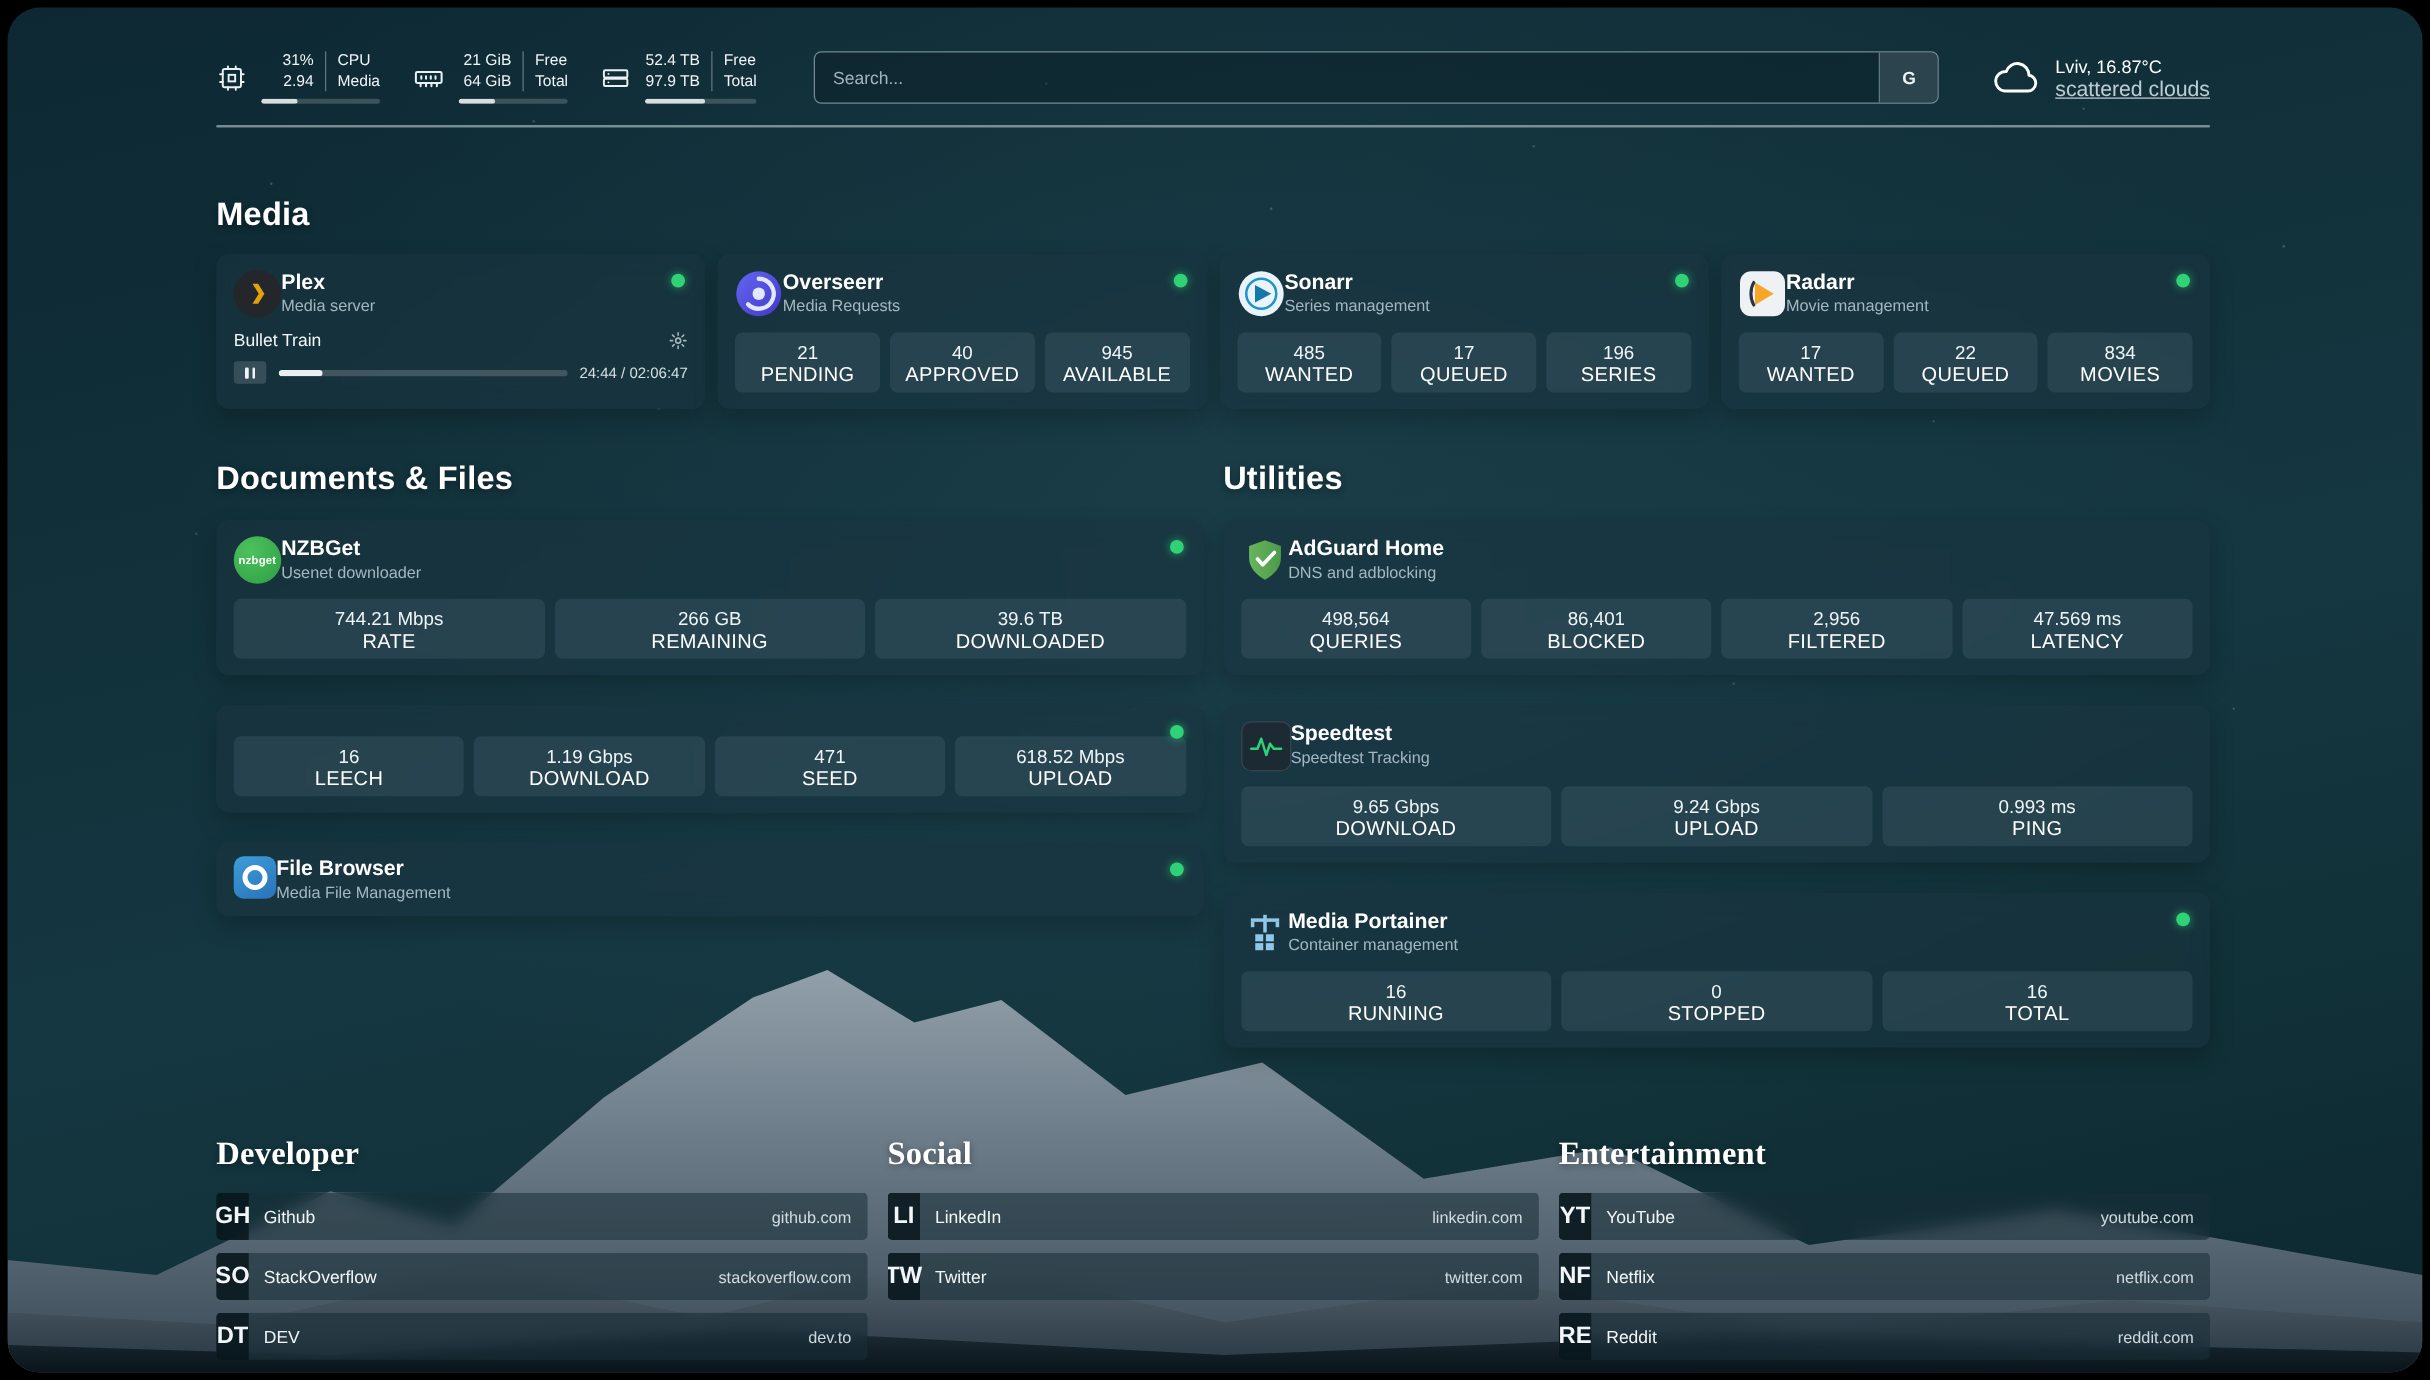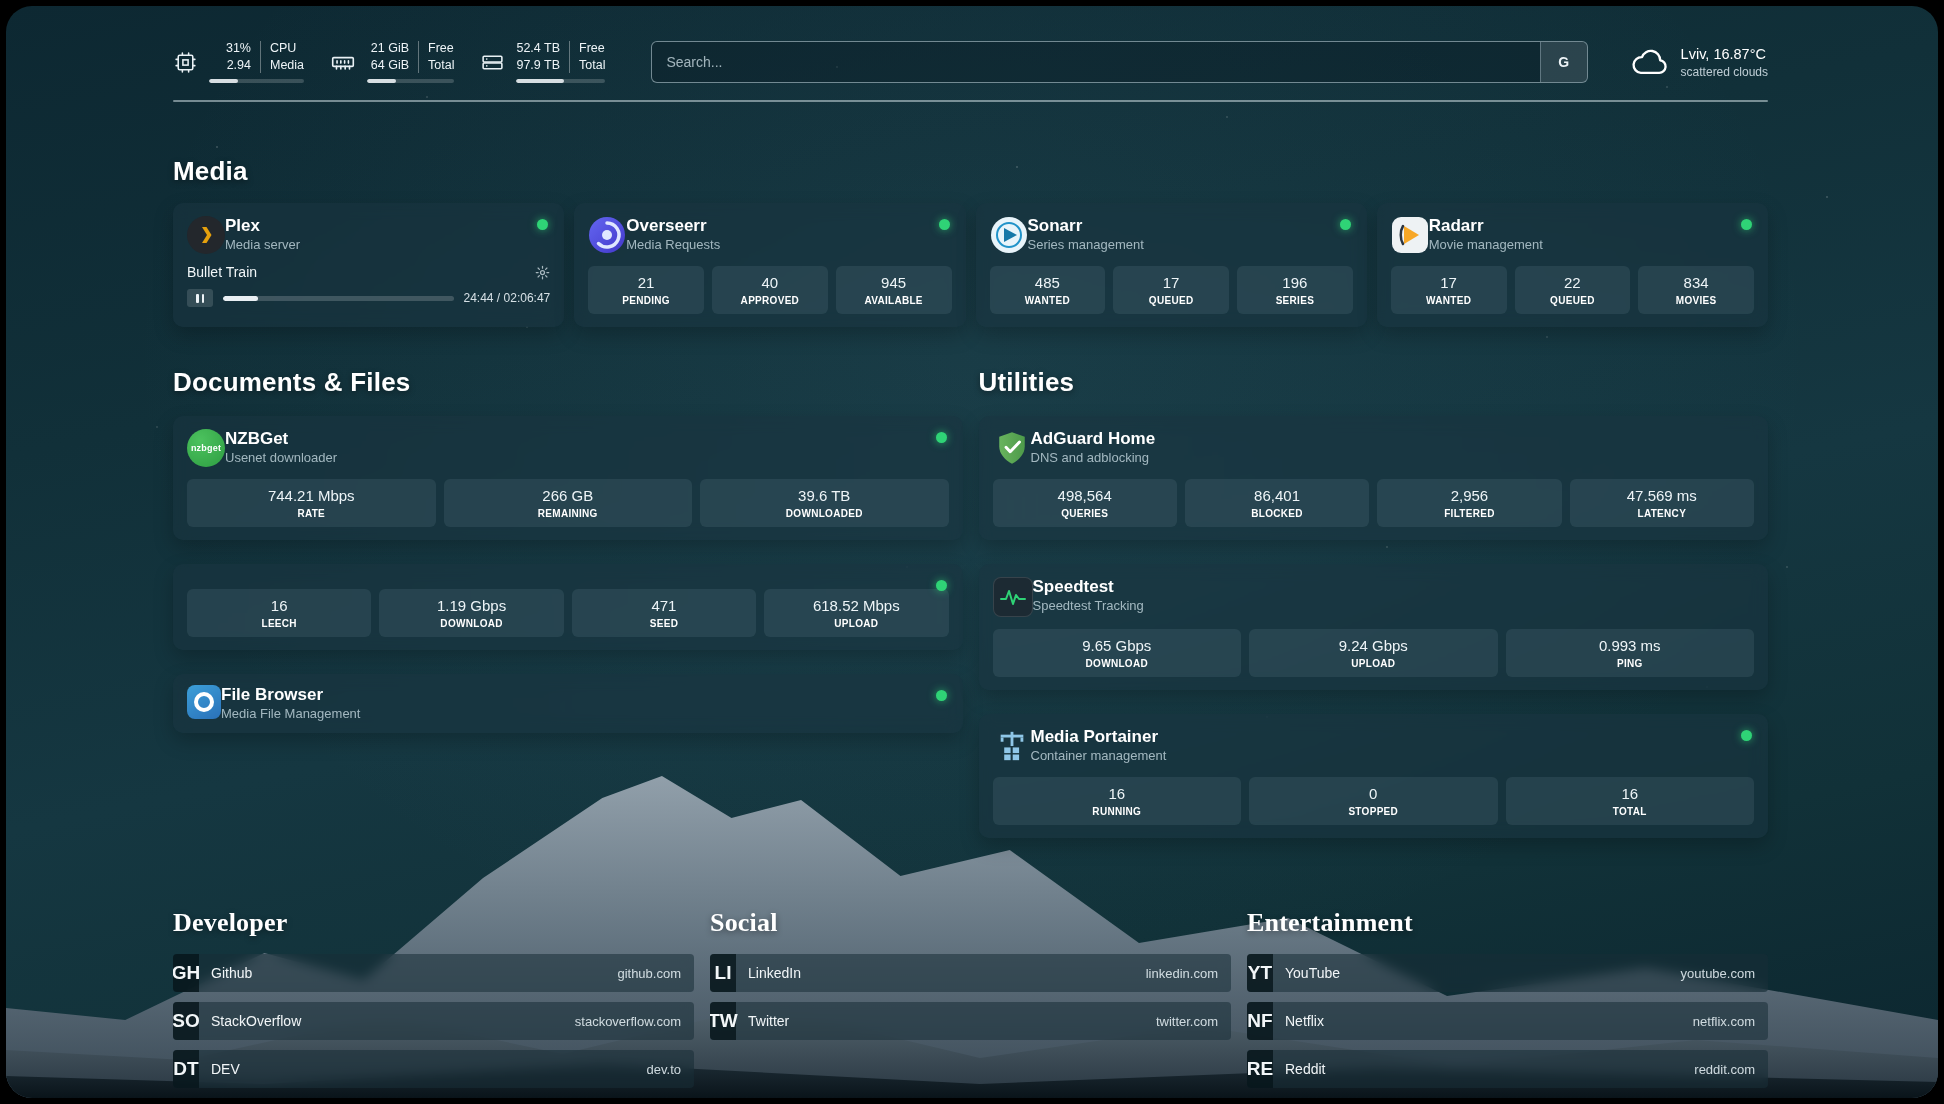--- a/index.html
+++ b/index.html
@@ -36,40 +36,40 @@
   .search{flex:1;margin:0 42px 0 46px;height:40px;display:flex;align-items:center;
           border:1.5px solid rgba(196,216,226,.55);border-radius:6px;background:rgba(8,26,33,.35);overflow:hidden;}
   .search input{flex:1;background:transparent;border:none;outline:none;color:#e6eef2;font-size:14px;
           padding:0 14px;font-family:inherit;}
   .search input::placeholder{color:rgba(210,225,232,.75);}
   .search-btn{width:46px;align-self:stretch;display:flex;align-items:center;justify-content:center;
           background:rgba(196,216,226,.16);border-left:1.5px solid rgba(196,216,226,.35);
           color:#eef4f7;font-size:14px;font-weight:600;cursor:pointer;}
   .weather{display:flex;align-items:center;gap:11px;}
   .weather-loc{font-size:14.5px;color:#fff;line-height:18px;}
-  .weather-cond{font-size:12px;color:rgba(220,232,238,.85);line-height:16px;margin-top:1px;}
+  .weather-cond{font-size:17px;color:rgba(220,232,238,.85);line-height:16px;margin-top:1px;text-decoration:underline;}
   .topbar-divider{height:2px;background:rgba(222,235,240,.5);margin-top:12px;border-radius:1px;}
 
   
   .sec-title{font-size:26px;font-weight:600;color:#fff;letter-spacing:.2px;margin:0;
              text-shadow:0 2px 6px rgba(0,0,0,.4);}
   .media-sec{margin-top:54px;}
   .media-grid{margin-top:16px;display:grid;grid-template-columns:repeat(4,1fr);gap:10px;}
   .card{position:relative;background:rgba(25,52,63,.60);border-radius:10px;padding:13px 14px;
         box-shadow:0 8px 20px rgba(0,0,0,.22);backdrop-filter:blur(8px);}
   .svc-head{display:flex;align-items:flex-start;}
   .svc-icon{width:38px;height:38px;flex:0 0 auto;display:flex;align-items:center;justify-content:center;}
   .svc-name{font-size:17px;font-weight:600;color:#fff;line-height:20px;}
   .svc-sub{font-size:13px;color:rgba(198,216,224,.8);line-height:16px;margin-top:1px;}
   .status-dot{position:absolute;top:16px;right:16px;width:11px;height:11px;border-radius:50%;
               background:#2fd376;box-shadow:0 0 8px rgba(47,211,118,.7);}
   .stat-row{display:flex;gap:8px;margin-top:12px;}
   .statbox{flex:1;background:rgba(173,205,219,.10);border-radius:6px;padding:8px 4px 7px;text-align:center;}
   .statbox .v{font-size:15px;color:#eef5f8;line-height:18px;}
-  .statbox .l{font-size:10px;font-weight:700;letter-spacing:.3px;color:#fff;margin-top:3px;line-height:12px;}
+  .statbox .l{font-size:16px;font-weight:400;letter-spacing:.3px;color:#fff;margin-top:3px;line-height:12px;}
 
   
   .plex-row{display:flex;align-items:center;margin-top:10px;}
   .plex-title{font-size:14px;color:#f2f7f9;}
   .gear{margin-left:auto;color:rgba(230,240,245,.7);display:flex;cursor:pointer;}
   .player{display:flex;align-items:center;gap:10px;margin-top:9px;}
   .pause-btn{width:26px;height:18px;background:rgba(255,255,255,.14);border-radius:3px;
              display:flex;align-items:center;justify-content:center;gap:3px;cursor:pointer;}
   .pause-btn i{width:2.5px;height:9px;background:#eef4f7;border-radius:1px;display:block;}
   .track{flex:1;height:5px;background:rgba(255,255,255,.18);border-radius:3px;overflow:hidden;cursor:pointer;}

